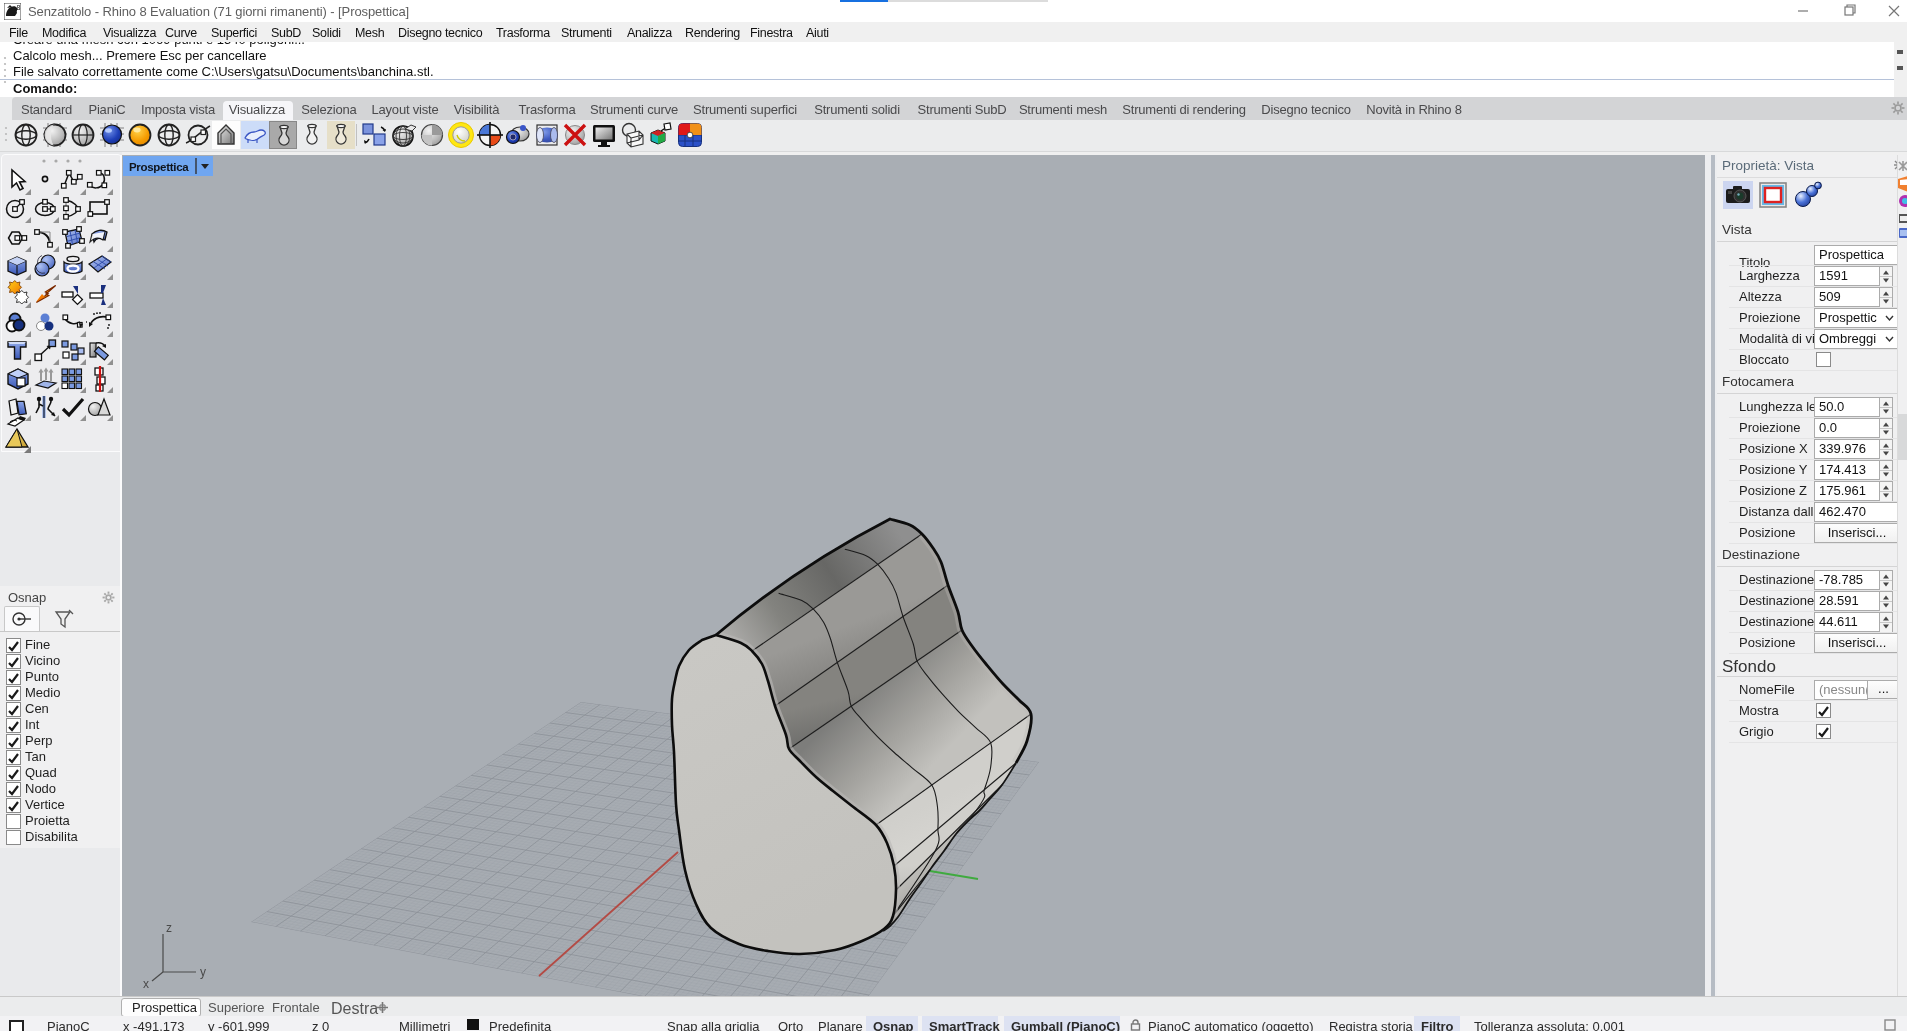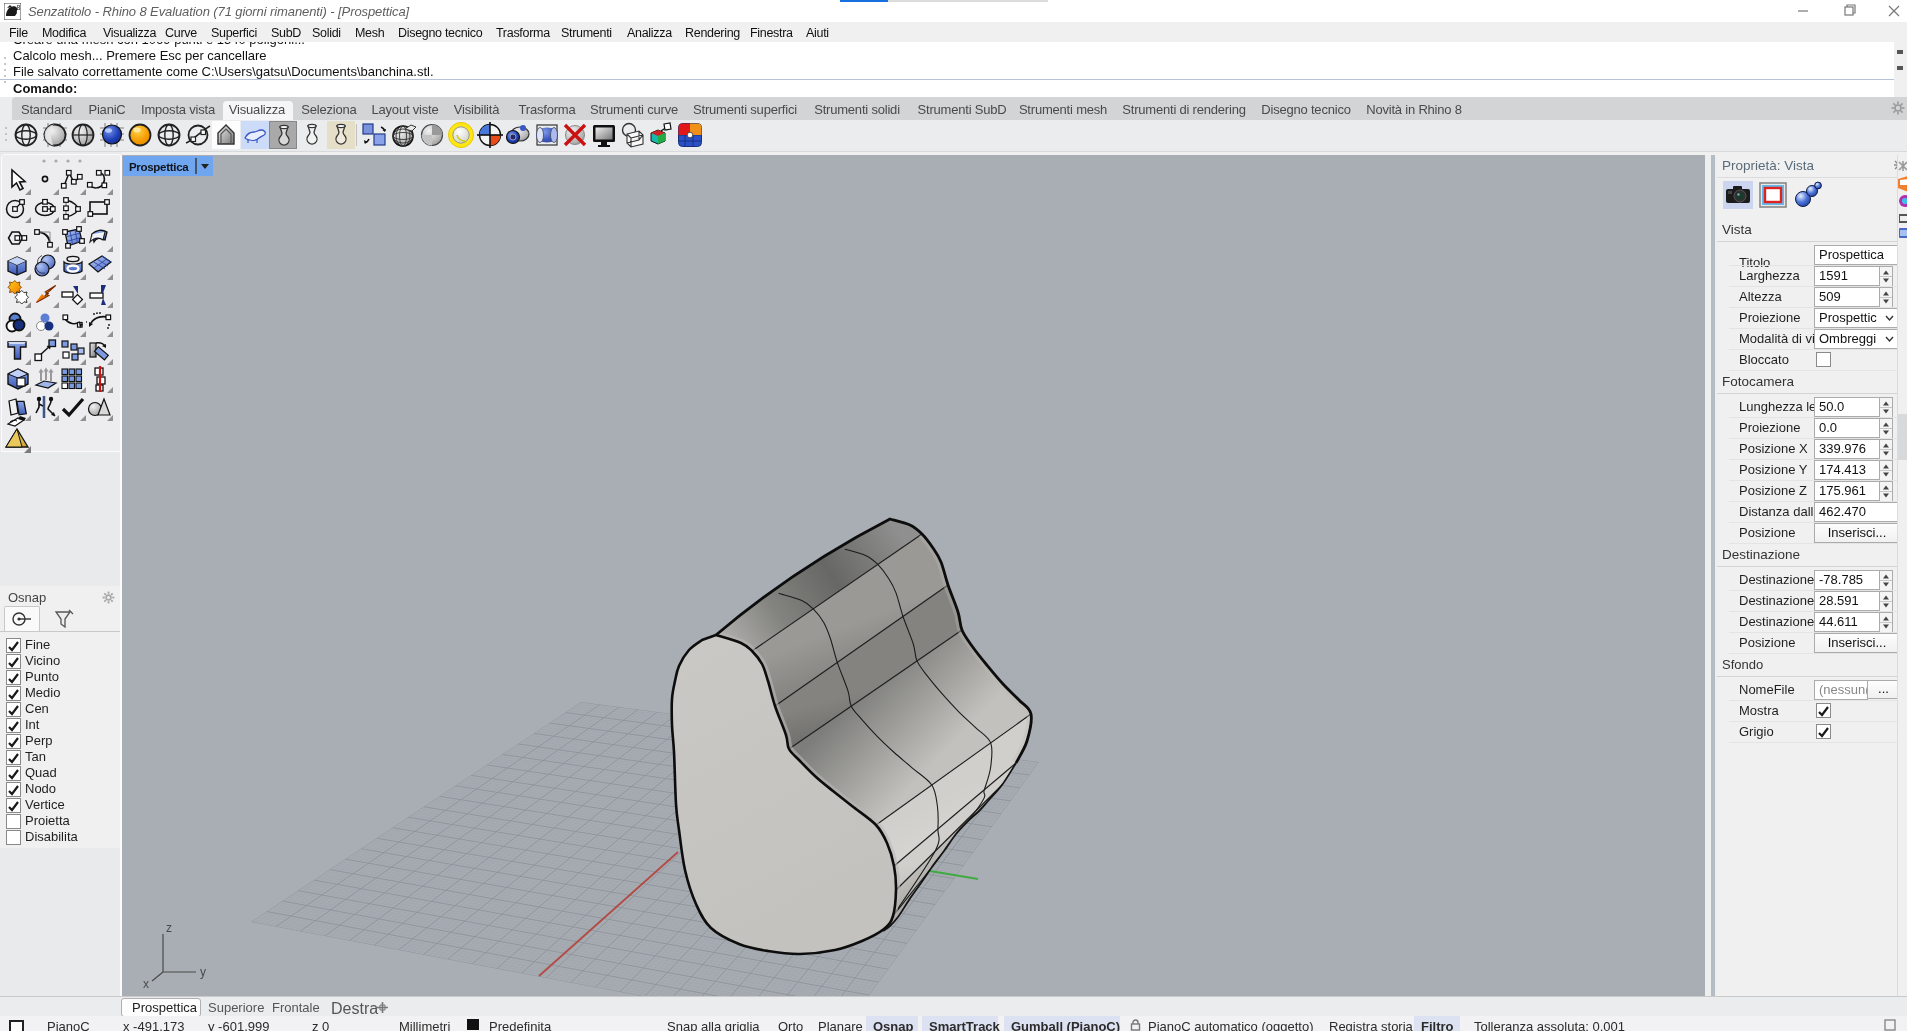--- a/index.html
+++ b/index.html
@@ -1,18 +1,18 @@
 <!DOCTYPE html>
 <html><head><meta charset="utf-8">
 <style>
 html,body{margin:0;padding:0;}
 body{width:1907px;height:1031px;overflow:hidden;position:relative;background:#f0f0f0;
  font-family:"Liberation Sans",sans-serif;-webkit-font-smoothing:antialiased;}
 .abs{position:absolute;}
-.t13{font-size:13px;color:#1a1a1a;white-space:nowrap;font-style:italic;}
+.t13{font-size:13px;color:#1a1a1a;white-space:nowrap;}
 .gray{color:#5f5f5f;}
 #titlebar{left:0;top:0;width:1907px;height:22px;background:#ffffff;}
 #menubar{left:0;top:22px;width:1907px;height:20px;background:#f0f0f0;}
 #cmdarea{left:0;top:42px;width:1894px;height:55px;background:#ffffff;overflow:hidden;border-bottom:1px solid #d7d7d7;}
 #tabbar{left:0;top:97px;width:1907px;height:23px;background:#ebeced;}
 #iconrow{left:0;top:120px;width:1907px;height:31px;background:#ebeced;border-bottom:1px solid #d8d9da;}
 #leftdock{left:0;top:152px;width:122px;height:844px;background:#e9eaec;}
 #vp{left:122px;top:155px;width:1583px;height:841px;background:#a9aeb4;}
 #rsplit{left:1705px;top:155px;width:12px;height:841px;background:#edeef0;}
 #rpanel{left:1717px;top:155px;width:190px;height:841px;background:#f0f0f1;}
@@ -1114,21 +1114,21 @@
     <div class="pbox" style="left:97px;top:457px;width:63px;height:17px">44.611</div>
     <div class="spin" style="left:162px;top:457px"><svg width="12" height="19" viewBox="0 0 12 19">
         <path d="M6,3.6 l3,4 h-6 Z" fill="#444"></path>
         <path d="M6,15.4 l3,-4 h-6 Z" fill="#444"></path>
         <line x1="0" y1="9.5" x2="12" y2="9.5" stroke="#c8c8c8" stroke-width="1"></line>
       </svg></div>
     <div class="abs" style="left:12px;top:477px;width:170px;height:1px;background:#e4e4e5"></div>
     <div class="pl" style="left:22px;top:480px">Posizione</div>
     <div class="pbtn" style="left:97px;top:478px;width:84px;height:17px;padding-top:1px">Inserisci...</div>
     <div class="abs" style="left:12px;top:498px;width:170px;height:1px;background:#e4e4e5"></div>
-    <div class="abs" style="left:5px;top:502px;font-size:13px;color:#333">Sfondo</div>
+    <div class="abs" style="left:5px;top:502px;font-size:17px;color:#333">Sfondo</div>
     <div class="abs" style="left:0px;top:521px;width:182px;height:1px;background:#d4d4d5"></div>
     <div class="pl" style="left:22px;top:527px">NomeFile</div>
     <div class="pbox" style="left:97px;top:525px;width:48px;height:17px;color:#888">(nessun(</div>
     <div class="pbtn" style="left:150px;top:525px;width:31px;height:17px">...</div>
     <div class="abs" style="left:12px;top:545px;width:170px;height:1px;background:#e4e4e5"></div>
     <div class="pl" style="left:22px;top:548px">Mostra</div>
     <div class="oscb" style="left:99px;top:548px"><svg width="13" height="13" viewBox="0 0 13 13">
         <path d="M2,7 L5,10 L11,2" fill="none" stroke="#1a1a1a" stroke-width="2.2"></path>
       </svg></div>
     <div class="abs" style="left:12px;top:566px;width:170px;height:1px;background:#e4e4e5"></div>

